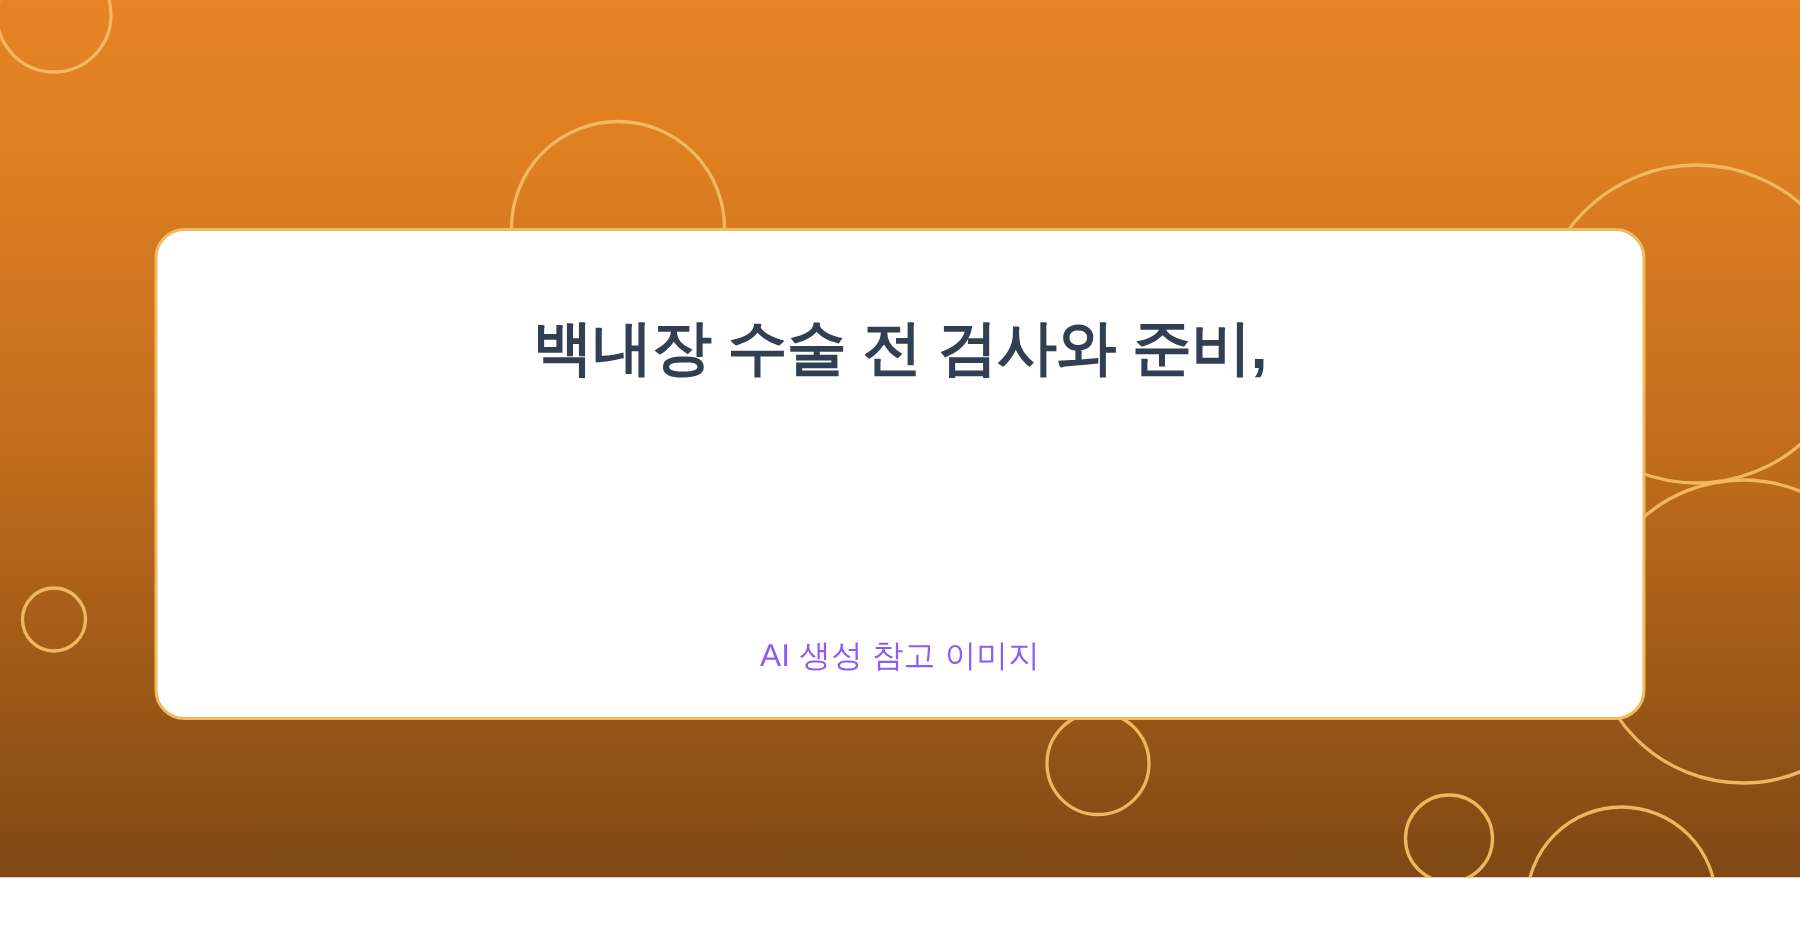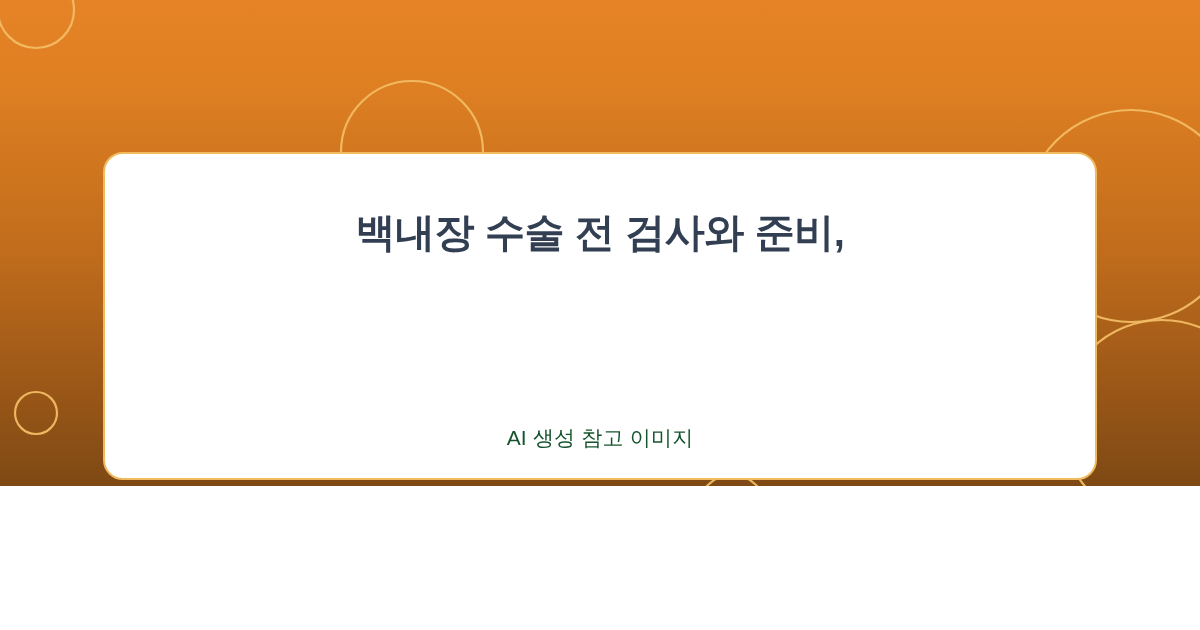--- a/index.html
+++ b/index.html
@@ -3,21 +3,21 @@
 <meta charset="utf-8">
 <style>
   html, body {
     margin: 0;
     padding: 0;
     background: #ffffff;
   }
   #canvas {
     position: relative;
     width: 1200px;
-    height: 486px;
+    height: 585px;
     overflow: hidden;
     font-family: "Liberation Sans", "DejaVu Sans", sans-serif;
   }
   #bg-gradient {
     position: absolute;
     inset: 0;
     background: linear-gradient(180deg, #E68327 0%, #DE7F22 18%, #C06C1C 52%, #9A5717 80%, #7E4914 100%);
   }
   #decor-layer {
     position: absolute;
@@ -59,21 +59,21 @@
     line-height: 60px;
     letter-spacing: -0.4px;
     white-space: nowrap;
   }
   #subtitle {
     position: absolute;
     left: 0;
     right: 0;
     top: 270px;
     text-align: center;
-    color: #14532d;
+    color: #8b5cf6;
     font-size: 21px;
     font-weight: 500;
     letter-spacing: 0.2px;
     line-height: 28px;
   }
 </style>
 </head>
 <body>
 
 <div id="canvas">

